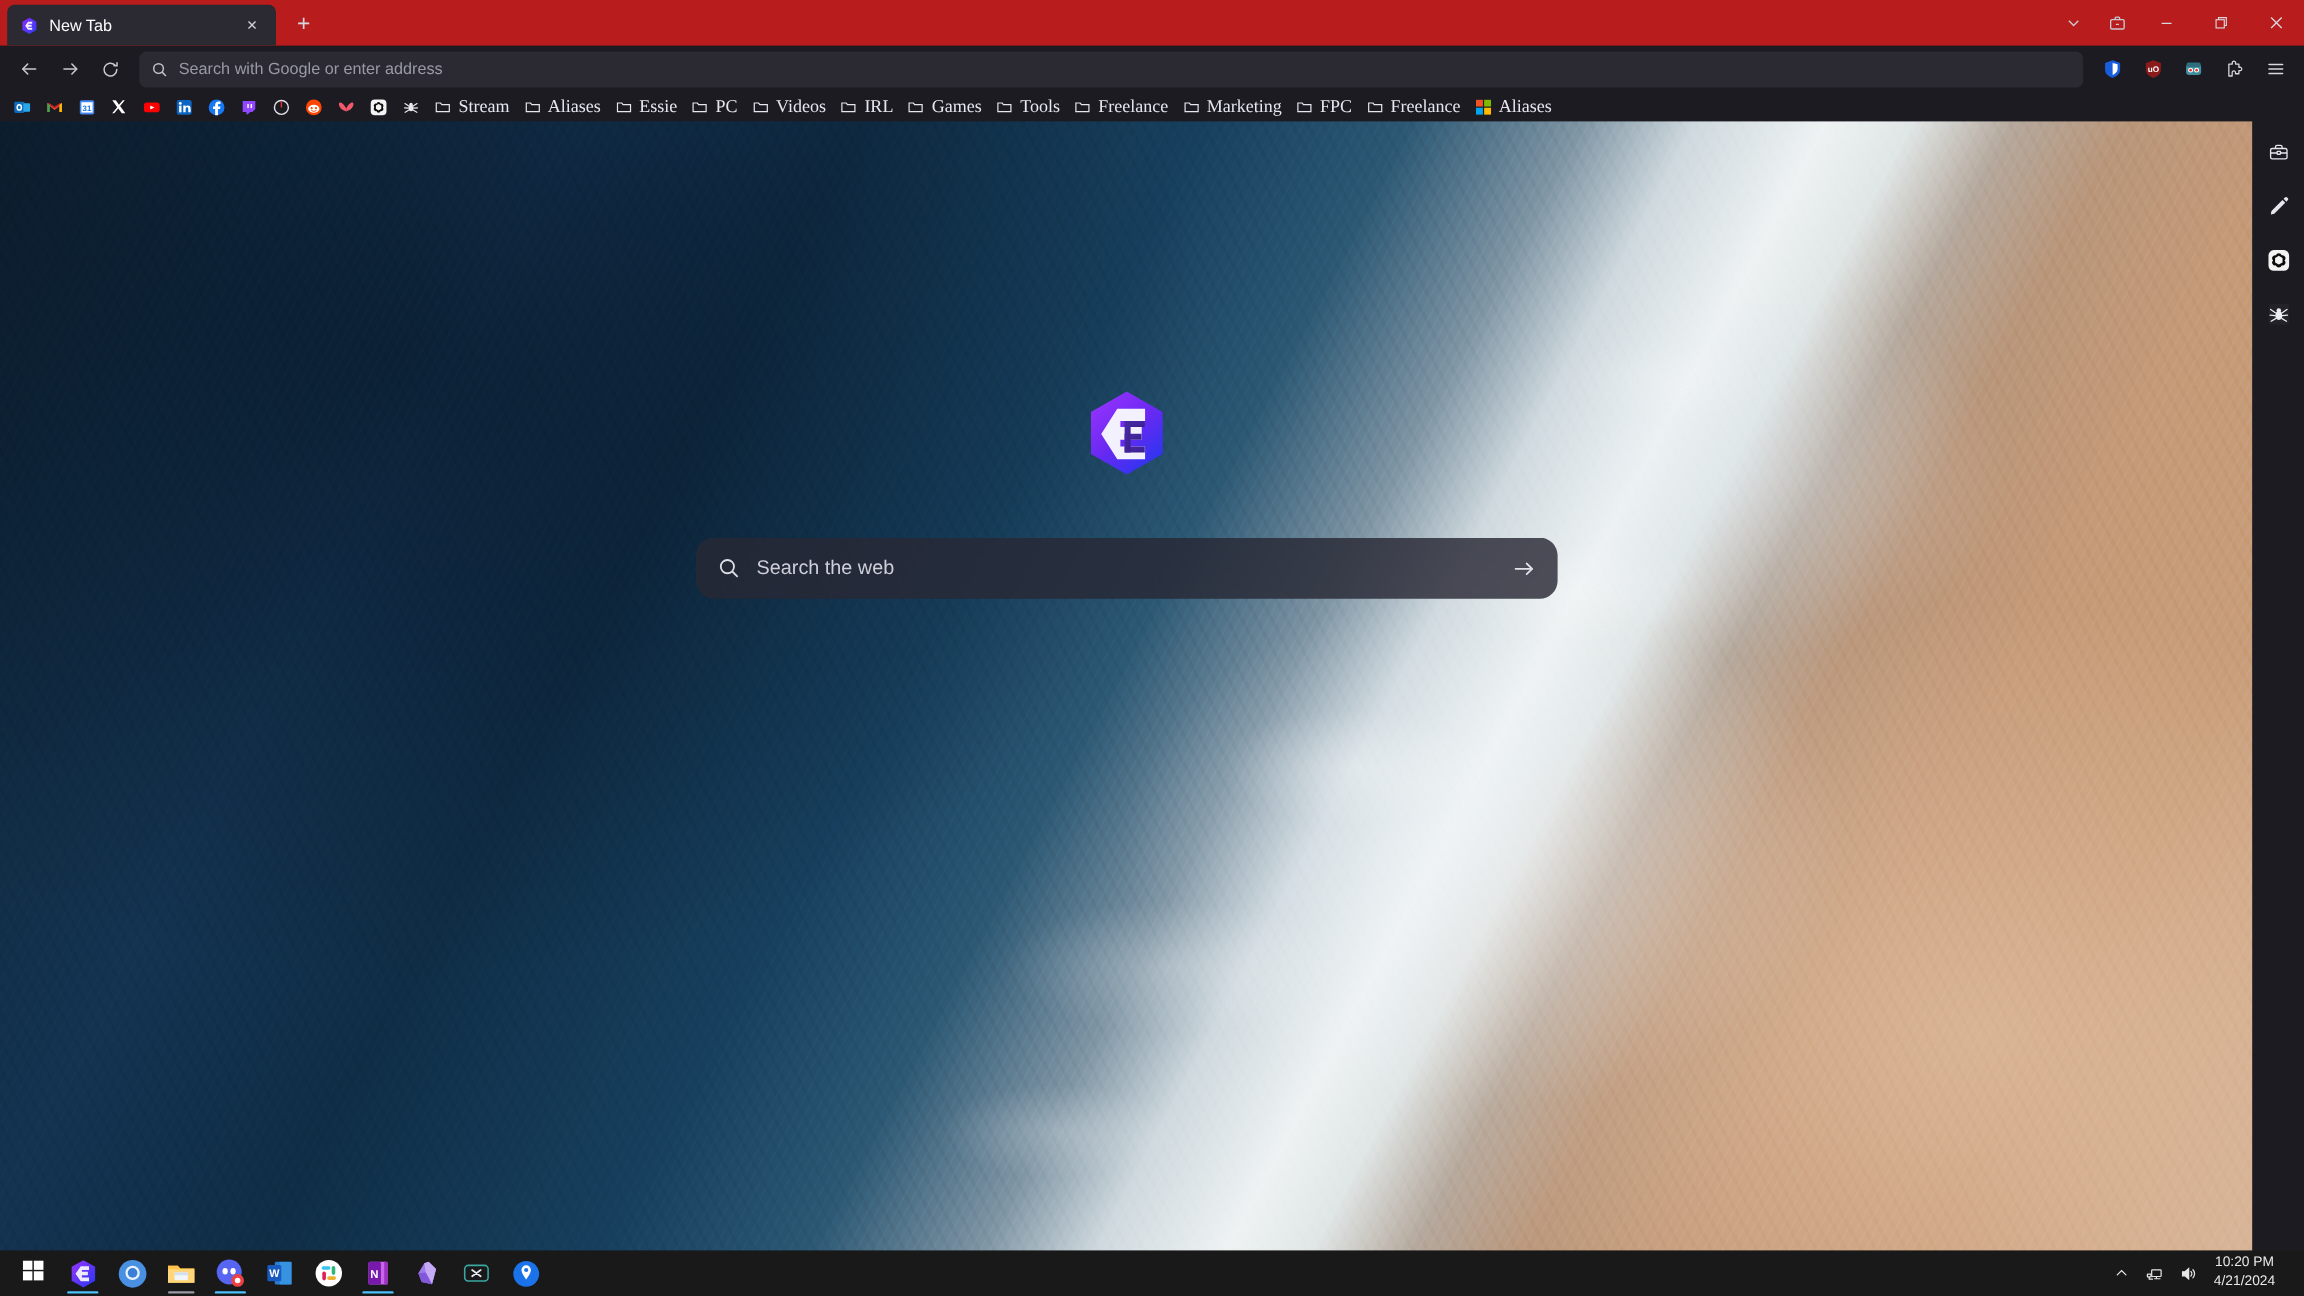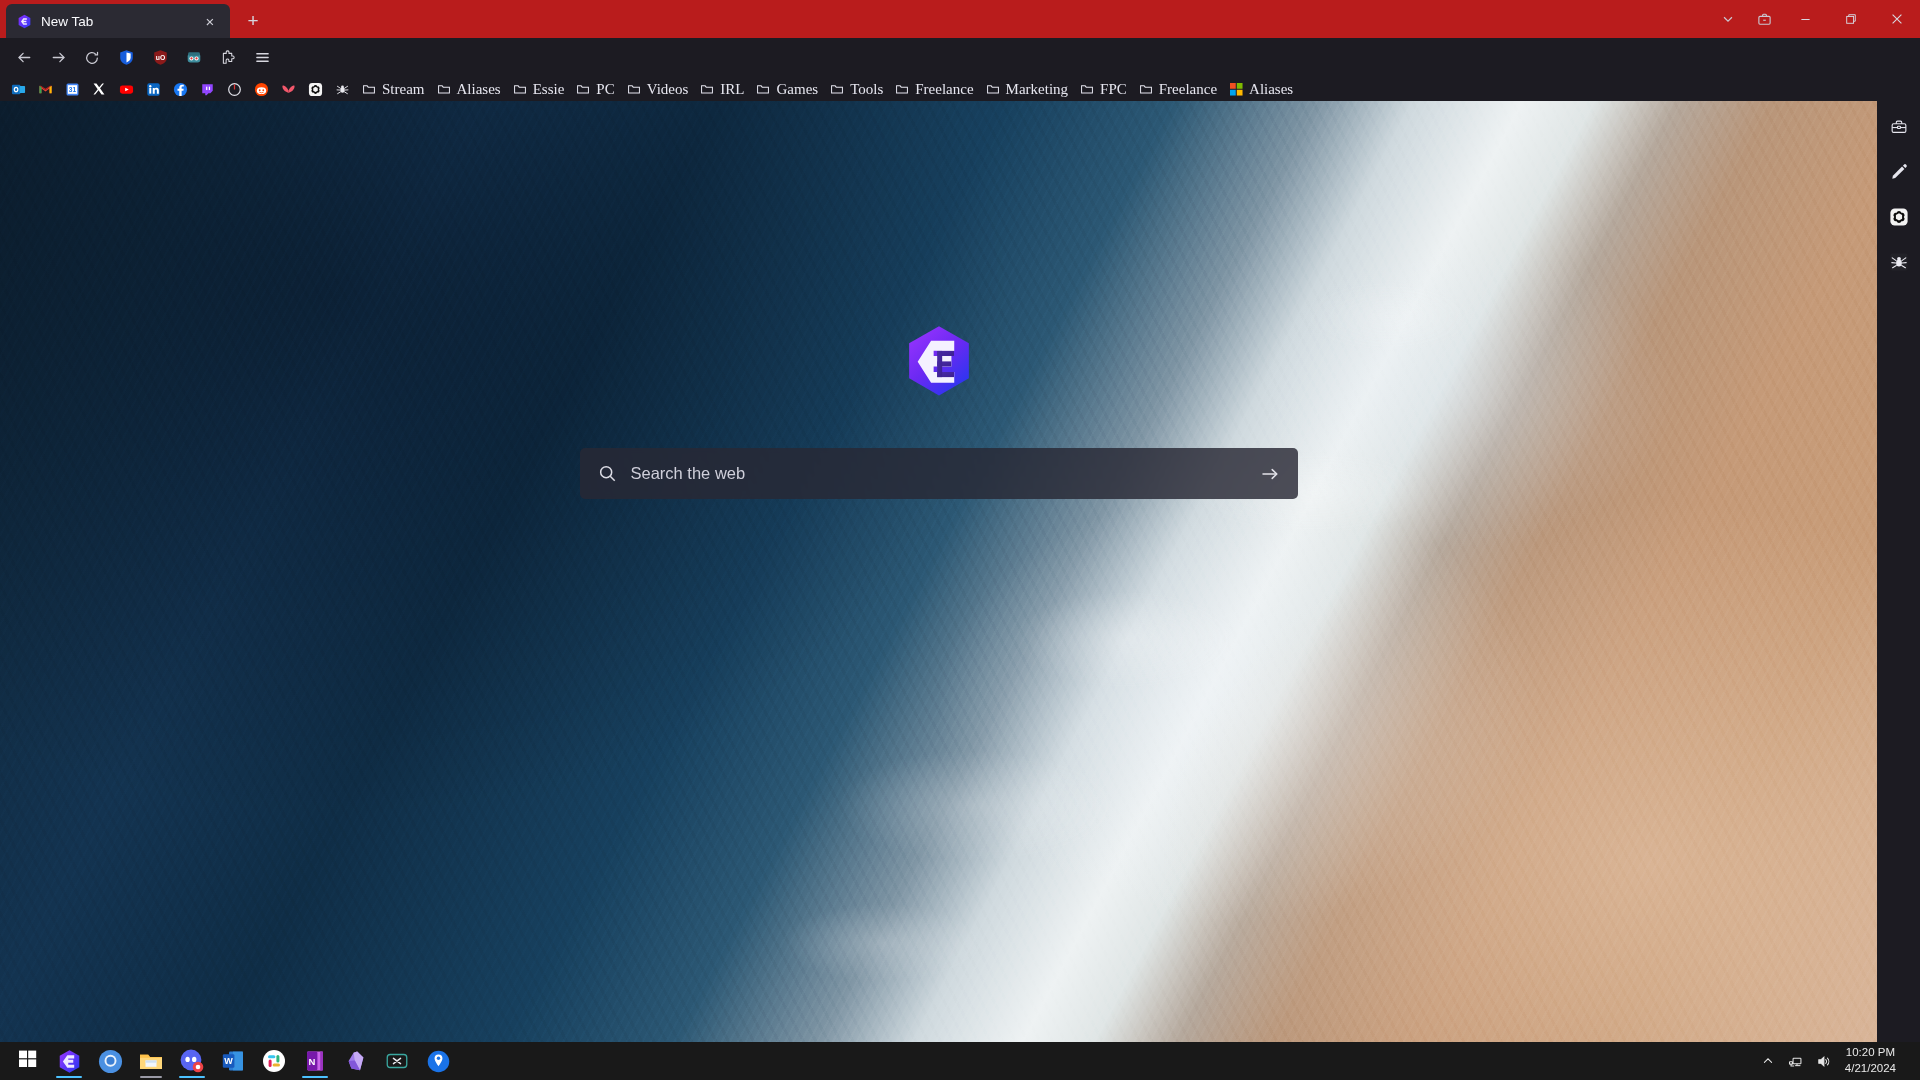--- a/index.html
+++ b/index.html
@@ -79,21 +79,21 @@
       radial-gradient(ellipse 160px 70px at 60% 55%, rgba(255,255,255,.35), rgba(0,0,0,0) 70%),
       radial-gradient(ellipse 200px 80px at 52% 72%, rgba(255,255,255,.30), rgba(0,0,0,0) 70%),
       radial-gradient(ellipse 180px 60px at 70% 40%, rgba(255,255,255,.25), rgba(0,0,0,0) 70%),
       radial-gradient(ellipse 140px 55px at 47% 86%, rgba(255,255,255,.28), rgba(0,0,0,0) 72%),
       radial-gradient(ellipse 120px 50px at 74% 22%, rgba(255,255,255,.20), rgba(0,0,0,0) 72%);
     opacity:.75; }
 
   .hero { position:absolute; inset:0; display:flex; flex-direction:column;
     align-items:center; padding-top:222px; }
   .logo { width:78px; height:78px; position:relative; }
-  .searchbox { margin-top:47px; width:718px; height:51px; border-radius:5px;
+  .searchbox { margin-top:47px; width:718px; height:51px; border-radius:15px;
     background:rgba(40,40,52,.82); display:flex; align-items:center;
     padding:0 18px; gap:14px; backdrop-filter:blur(2px); }
   .search-ph { color:#cfcfda; font-size:16.5px; flex:1; }
 
   
   .sidebar { width:43px; background:#1c1b22; display:flex; flex-direction:column;
     align-items:center; padding-top:12px; gap:17px; flex:0 0 43px; }
   .sb-btn { width:28px; height:28px; border-radius:5px; display:flex;
     align-items:center; justify-content:center; }
   .sb-spacer { flex:1; }
@@ -184,20 +184,29 @@
           <path d="M10.5 4.6 L14.8 9 L10.5 13.4"></path>
         </svg>
     </div>
     <div class="nav-btn">
       <svg width="16" height="16" viewBox="0 0 18 18" fill="none" stroke="currentColor" stroke-width="1.4" stroke-linecap="round">
         <path d="M15 9 a6 6 0 1 1 -1.9 -4.4"></path>
           <path d="M15.2 2.6 V5.4 H12.4"></path>
         </svg>
     </div>
 
+    <div class="urlbar">
+      <span style="display:flex;color:#c2c2cc;">
+        <svg width="14" height="14" viewBox="0 0 16 16" fill="none" stroke="currentColor" stroke-width="1.4">
+          <circle cx="7" cy="7" r="4.6"></circle>
+            <path d="M10.4 10.4 L14 14"></path>
+          </svg>
+      </span>
+      <span class="urlbar-ph">Search with Google or enter address</span>
+    </div>
 
     <div class="tb-icon">
       <svg width="17" height="17" viewBox="0 0 20 20">
         <path d="M10 1.5 L17.4 4 V10.4 C17.4 14.6 14.2 17.3 10 18.6 C5.8 17.3 2.6 14.6 2.6 10.4 V4 Z" fill="#175DDC"></path>
         <path d="M10 4.2 V15.8 C12.7 14.7 14.9 12.8 14.9 10 V5.3 Z" fill="#fff"></path>
         </svg>
     </div>
     <div class="tb-icon">
       <svg width="17" height="17" viewBox="0 0 20 20">
         <path d="M10 1.5 L17.4 4 V10.4 C17.4 14.6 14.2 17.3 10 18.6 C5.8 17.3 2.6 14.6 2.6 10.4 V4 Z" fill="#8B1A1A"></path>

